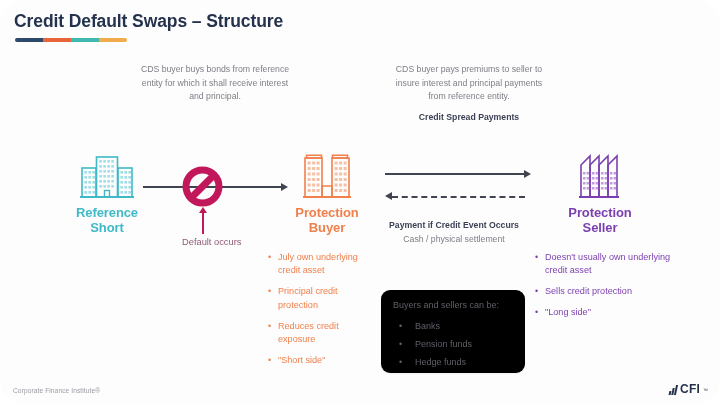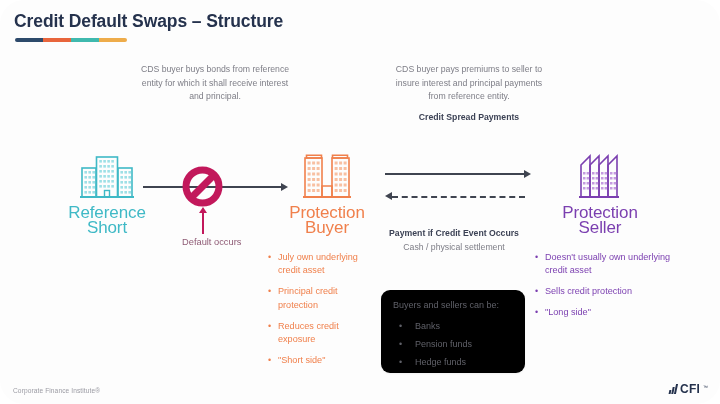--- a/index.html
+++ b/index.html
@@ -29,21 +29,21 @@
   
   .cap{
     position:absolute;text-align:center;
     font-size:8.7px;line-height:13.6px;color:#7d7d86;
   }
   .cap b{display:block;color:#3c4255;font-weight:bold;margin-top:7px;font-size:8.7px;}
 
   
   .entity{position:absolute;text-align:center;}
   .entity .lbl{
-    font-size:17px;font-weight:normal;line-height:14.5px;margin-top:6px;
+    font-size:13px;font-weight:bold;line-height:14.5px;margin-top:6px;
     letter-spacing:-0.1px;
   }
   .icon-wrap{height:48px;display:flex;align-items:flex-end;justify-content:center;}
 
   
   .arrow-line{position:absolute;height:2px;background:#3f4450;}
   .arrow-head{
     position:absolute;width:0;height:0;
     border-top:4.5px solid transparent;border-bottom:4.5px solid transparent;
   }
@@ -82,21 +82,21 @@
   .card .row{position:absolute;left:18px;font-size:9px;color:#5f6068;display:flex;}
   .card .row .bullet{width:16px;flex:0 0 16px;}
 
   
   .foot-left{
     position:absolute;left:13px;bottom:10px;
     font-size:6.6px;color:#9b9ba3;letter-spacing:0.1px;
   }
   .foot-logo{
     position:absolute;right:12px;bottom:9px;
-    display:flex;align-items:flex-start;gap:3px;
+    display:flex;align-items:center;gap:3px;
   }
   .logo-bars{display:flex;align-items:flex-end;gap:1.3px;height:10px;}
   .logo-bars i{display:block;width:1.8px;background:#25324d;transform:skewX(-12deg);}
   .logo-txt{
     font-size:12px;font-weight:bold;color:#25324d;letter-spacing:0.2px;line-height:11px;
   }
   .logo-tm{font-size:5px;color:#25324d;vertical-align:super;}
 </style>
 </head>
 <body>
@@ -267,21 +267,21 @@
     </div>
   </div>
 
   <div class="arrow-line" style="left:385px;top:173px;width:140px;"></div>
   <div class="arrow-head r" style="left:524px;top:169.5px;"></div>
 
   <div class="dashline" style="left:392px;top:196px;width:133px;"></div>
   <div class="arrow-head l" style="left:385px;top:192px;"></div>
 
   <div class="cap" style="left:381px;top:215px;width:146px;">
-    <b style="margin-top:12px">Payment if Credit Event Occurs</b>
+    <b style="margin-top:4px">Payment if Credit Event Occurs</b>
     <span style="display:block;margin-top:0;">Cash / physical settlement</span>
   </div>
 
   <div class="entity" style="left:545px;top:152px;width:110px;">
     <div class="icon-wrap">
       <svg width="50" height="48" viewBox="0 0 50 48" aria-hidden="true">
         <g fill="none" stroke="#7b3fb0" stroke-width="1.6">
           <path d="M6 45V13l9-9v41"></path>
           <path d="M15 45V13l9-9v41"></path>
           <path d="M24 45V13l9-9v41"></path>

